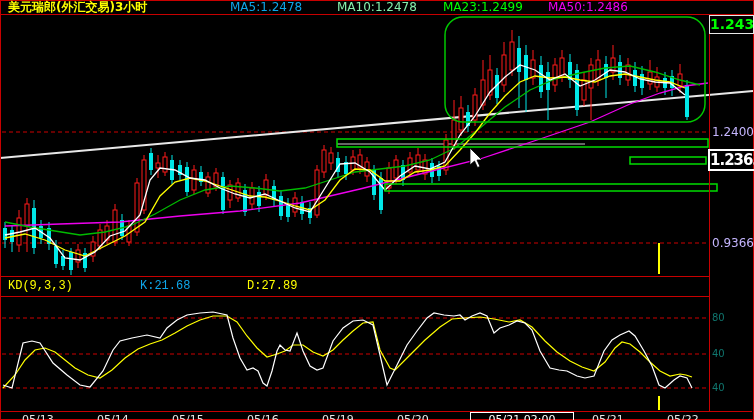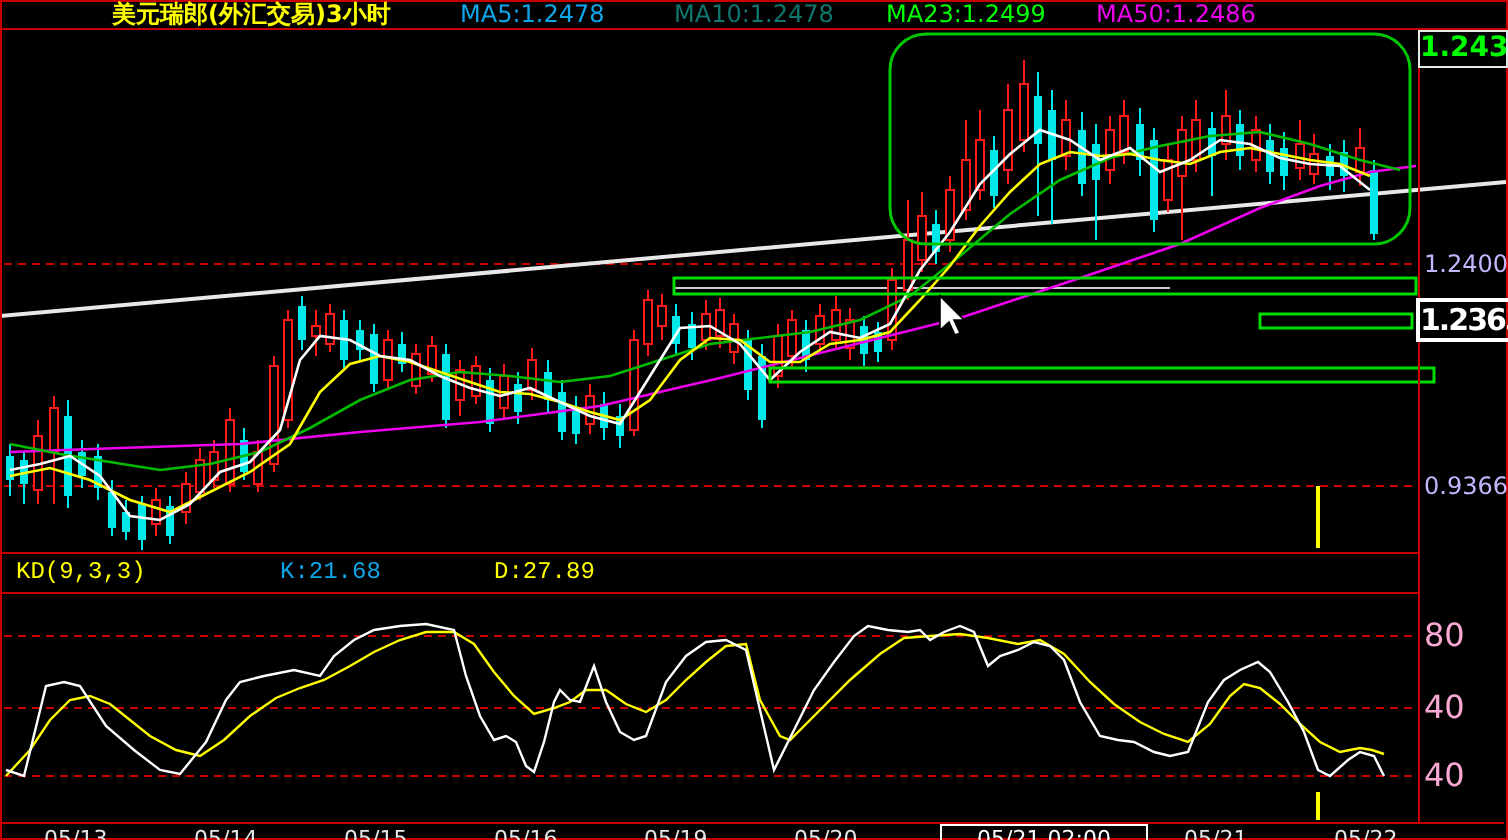--- a/index.html
+++ b/index.html
@@ -4,27 +4,27 @@
 <style>
   html,body{margin:0;padding:0;background:#000;}
   body{width:754px;height:420px;position:relative;overflow:hidden;
        font-family:"DejaVu Sans","Liberation Sans",sans-serif;}
   .abs{position:absolute;}
   #frame{left:0;top:0;width:752px;height:418px;border:1px solid #c80000;}
   .hline{background:#c80000;height:1px;}
   .vline{background:#c80000;width:1px;}
   #title-row{left:0;top:1px;width:754px;height:13px;font-size:12px;line-height:13px;white-space:nowrap;}
   #title-row span{position:absolute;top:0;}
-  .t-symbol{color:#ffff00;font-weight:bold;margin-left:48px;}
+  .t-symbol{color:#ffff00;font-weight:bold;}
   .t-ma5{color:#0ea5e9;}
-  .t-ma10{color:#0f766e;}
+  .t-ma10{color:#86efac;}
   .t-ma23{color:#00ff00;}
   .t-ma50{color:#ee00ee;}
   .axis-label{position:absolute;left:712px;color:#c4b5fd;font-size:12px;line-height:14px;}
-  .kd-axis-label{position:absolute;left:712px;color:#f9a8d4;font-size:16px;line-height:14px;}
+  .kd-axis-label{position:absolute;left:712px;color:#0f766e;font-size:10px;line-height:14px;}
   #high-box{left:709px;top:15px;width:43px;height:17px;border:1px solid #e8e8e8;
             color:#00ff00;font-size:14px;font-weight:bold;text-align:center;line-height:17px;}
   #cursor-price-box{left:708px;top:149px;width:44px;height:18px;border:2px solid #ffffff;
             color:#ffffff;font-size:15px;font-weight:bold;text-align:center;line-height:18px;letter-spacing:-1px;}
   #kd-header{left:0;top:278px;width:709px;height:16px;font-size:12px;line-height:16px;font-family:Liberation Mono, monospace;}
   #kd-header span{position:absolute;top:0;}
   .kd-name{color:#ffff00;}
   .kd-k{color:#0ea5e9;}
   .kd-d{color:#ffff00;}
   #time-row{left:0;top:412px;width:754px;height:8px;overflow:hidden;}

